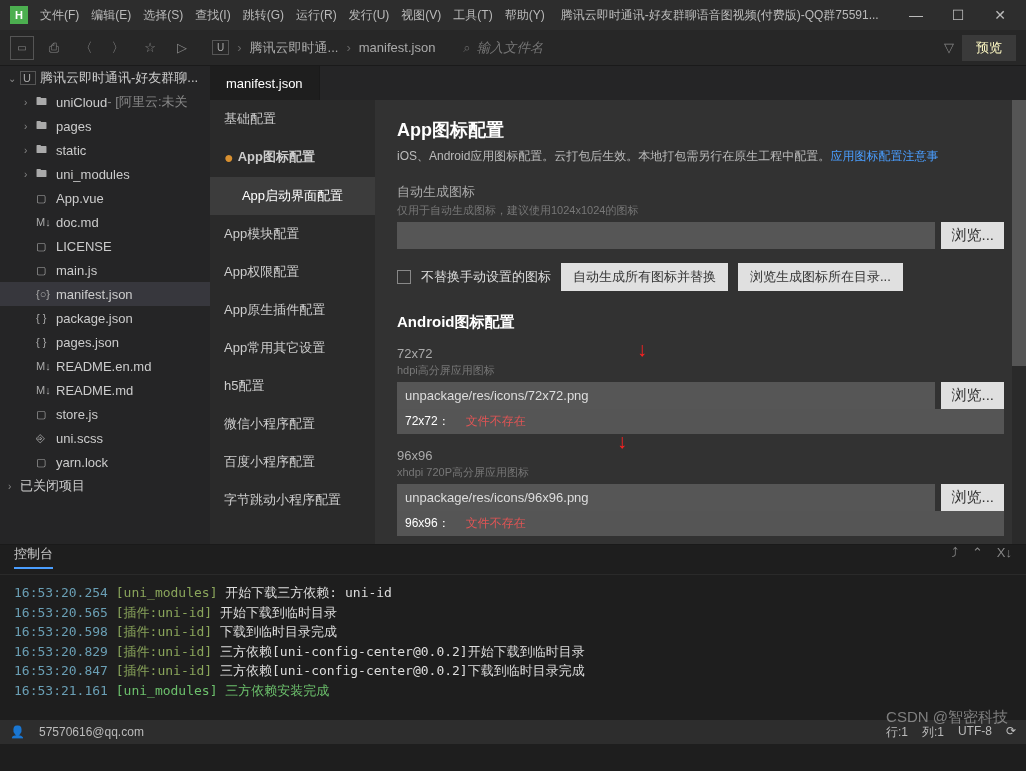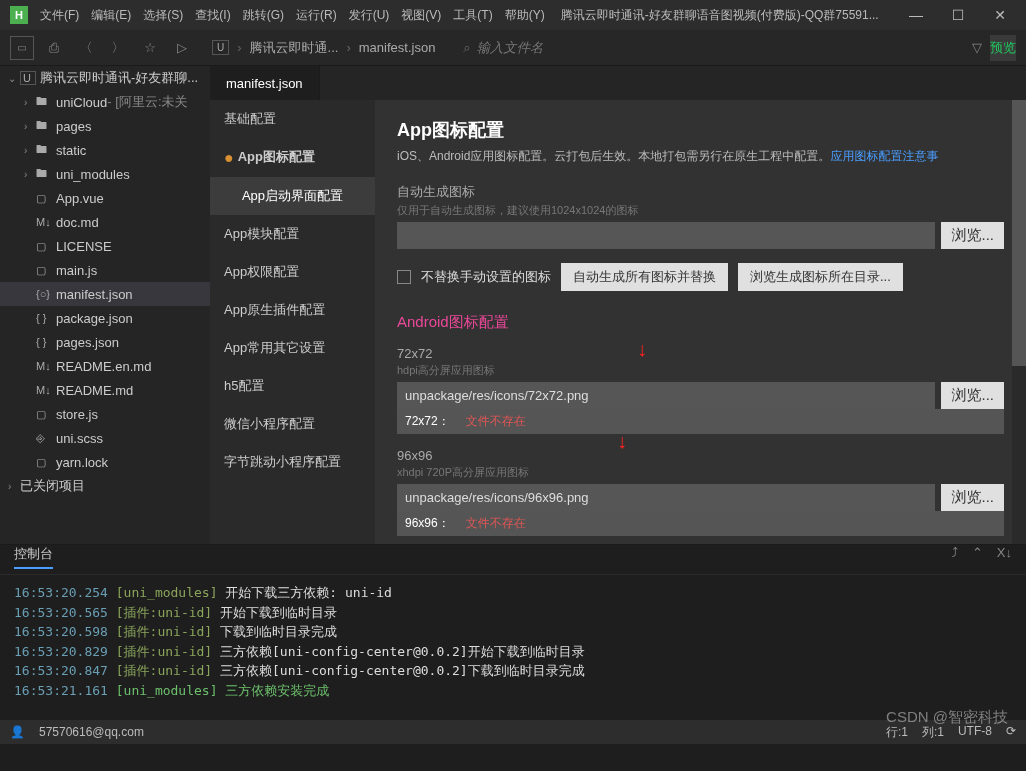--- a/index.html
+++ b/index.html
@@ -10,21 +10,21 @@
 .titlebar-right { margin-left: auto; display: flex; align-items: center; gap: 18px; padding-right: 10px; }
 .win-btn { width: 24px; text-align: center; font-size: 14px; cursor: pointer; }
 .toolbar { height: 36px; background: #272727; display: flex; align-items: center; padding: 0 10px; gap: 8px; border-bottom: 1px solid #1a1a1a; }
 .tool-btn { width: 24px; height: 24px; display: flex; align-items: center; justify-content: center; color: #888; cursor: pointer; }
 .tool-btn.sq { border: 1px solid #555; font-size: 10px; }
 .crumb { display: flex; align-items: center; gap: 8px; color: #aaa; margin-left: 10px; }
 .crumb-item { cursor: pointer; }
 .crumb-sep { color: #666; }
 .search-box { flex: 1; display: flex; align-items: center; gap: 6px; margin-left: 20px; color: #666; }
 .search-input { background: transparent; border: none; color: #ccc; outline: none; width: 200px; font-style: italic; }
-.preview-btn { background: #3a3a3a; color: #22c55e; padding: 4px 0; cursor: pointer; }
+.preview-btn { background: #3a3a3a; color: #fef9c3; padding: 4px 14px; cursor: pointer; }
 .main { display: flex; height: 478px; }
 .explorer { width: 210px; background: #252526; overflow-y: auto; font-size: 13px; }
 .tree-row { display: flex; align-items: center; height: 24px; padding-left: 8px; cursor: pointer; white-space: nowrap; overflow: hidden; }
 .tree-row.selected { background: #37373d; }
 .tree-arrow { width: 12px; color: #888; font-size: 10px; }
 .tree-icon { width: 16px; margin-right: 4px; font-size: 11px; color: #aaa; }
 .tree-label { color: #ccc; }
 .tree-label.dim { color: #888; }
 .indent-1 { padding-left: 24px; }
 .center { flex: 1; display: flex; flex-direction: column; background: #1e1e1e; }
@@ -40,21 +40,21 @@
 .content .desc { font-size: 12px; color: #bbb; margin-bottom: 18px; }
 .content .desc a { color: #4a9eff; }
 .label { color: #aaa; font-size: 13px; margin-top: 12px; }
 .hint { color: #777; font-size: 11px; margin-top: 2px; }
 .input-row { display: flex; gap: 6px; margin-top: 4px; }
 .path-input { flex: 1; background: #565656; border: none; padding: 6px 8px; color: #ddd; font-size: 13px; }
 .browse-btn { background: #e0e0e0; color: #333; border: none; padding: 4px 10px; cursor: pointer; font-size: 15px; }
 .action-row { display: flex; align-items: center; gap: 10px; margin-top: 14px; }
 .checkbox { width: 14px; height: 14px; border: 1px solid #888; display: inline-block; }
 .action-btn { background: #e0e0e0; color: #333; border: none; padding: 5px 12px; cursor: pointer; font-size: 13px; }
-.section-title { color: #ec4899; font-size: 15px; margin-top: 22px; font-weight: normal; }
+.section-title { color: #ffffff; font-size: 15px; margin-top: 22px; font-weight: bold; }
 .icon-group { margin-top: 14px; }
 .error-bar { background: #555; color: #e05555; font-size: 12px; padding: 4px 8px; }
 .error-bar .lbl { color: #ffffff; margin-right: 16px; }
 .red-arrow { position: absolute; color: #ff2020; font-size: 20px; pointer-events: none; }
 .console-wrap { border-top: 1px solid #1a1a1a; background: #1e1e1e; }
 .console-header { height: 30px; display: flex; align-items: flex-start; padding: 0 14px; border-bottom: 1px solid #2a2a2a; }
 .console-title { color: #ccc; border-bottom: 2px solid #4a9eff; padding-bottom: 4px; }
 .console-icons { margin-left: auto; display: flex; gap: 14px; color: #888; }
 .console-body { padding: 8px 14px; font-family: Consolas, monospace; font-size: 13px; line-height: 1.5; color: #ddd; height: 145px; overflow-y: auto; }
 .log-time { color: #6a9fb5; }
@@ -214,20 +214,21 @@
       <div class="nav-panel">
         <div class="nav-item">基础配置</div>
         <div class="nav-item warn" style="font-weight:bold">App图标配置</div>
         <div class="nav-item active">App启动界面配置</div>
         <div class="nav-item">App模块配置</div>
         <div class="nav-item">App权限配置</div>
         <div class="nav-item">App原生插件配置</div>
         <div class="nav-item">App常用其它设置</div>
         <div class="nav-item">h5配置</div>
         <div class="nav-item">微信小程序配置</div>
+        <div class="nav-item">百度小程序配置</div>
         <div class="nav-item">字节跳动小程序配置</div>
       </div>
       <div class="content">
         <h2>App图标配置</h2>
         <div class="desc"><span>iOS、Android应用图标配置。云打包后生效。本地打包需另行在原生工程中配置。</span><a>应用图标配置注意事</a></div>
 
         <div class="label">自动生成图标</div>
         <div class="hint">仅用于自动生成图标，建议使用1024x1024的图标</div>
         <div class="input-row">
           <input class="path-input" style="">

